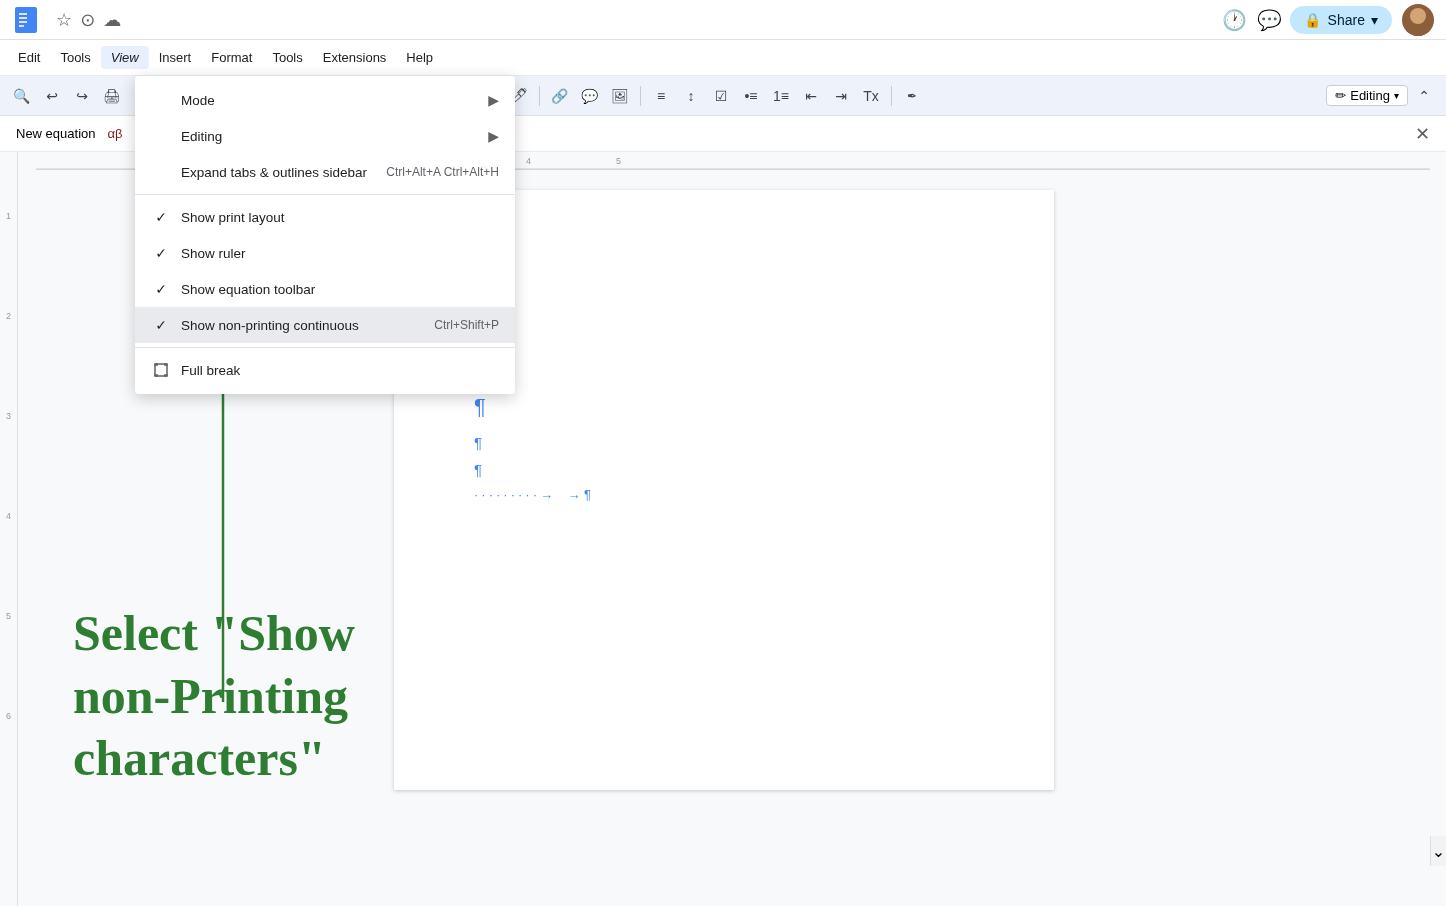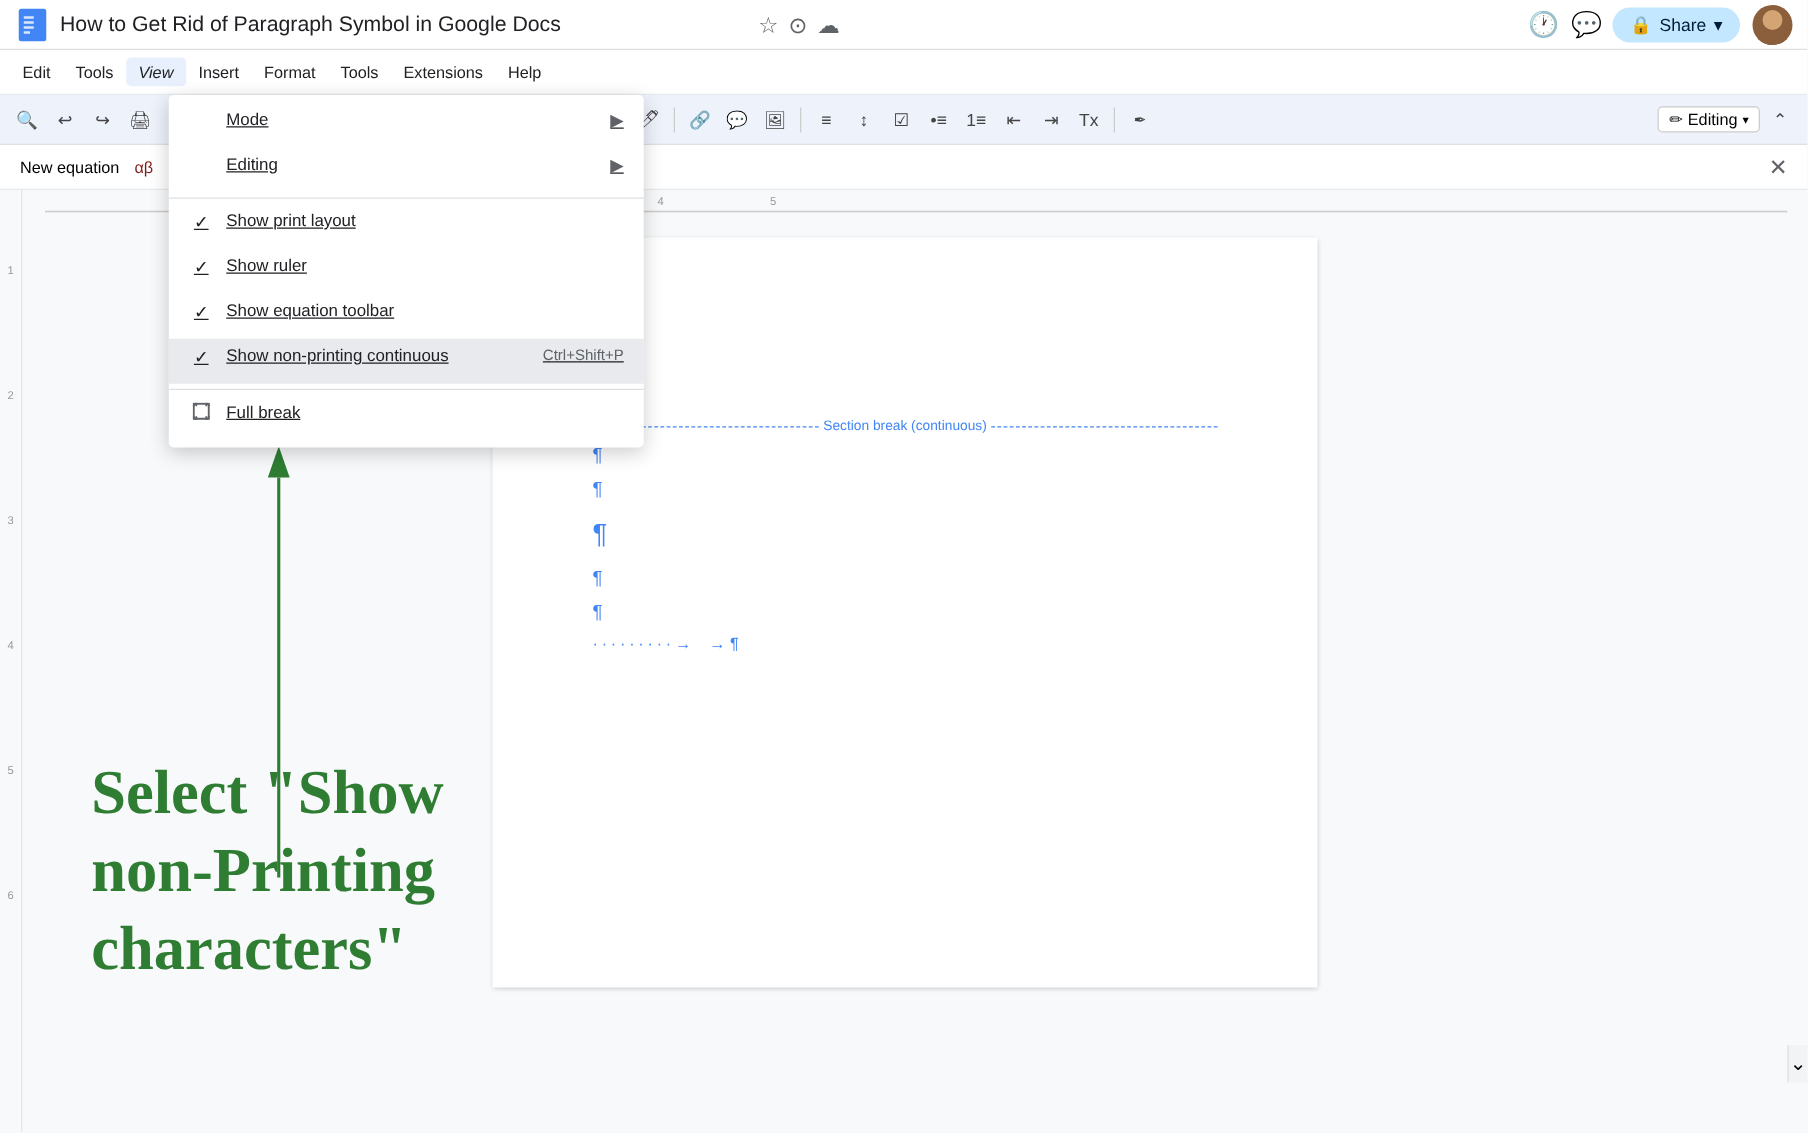--- a/index.html
+++ b/index.html
@@ -155,26 +155,25 @@
       top: 76px;
       left: 135px;
       background: #fff;
       border-radius: 4px;
       box-shadow: 0 4px 16px rgba(0,0,0,0.2);
       min-width: 380px;
       z-index: 100;
       padding: 6px 0;
     }
     .dropdown-item {
-      display: flex; align-items: flex-start;
+      display: flex; align-items: center;
       padding: 6px 16px;
       font-size: 13.5px; color: #202124;
       cursor: pointer;
       min-height: 36px;
-      text-decoration: underline;
     }
     .dropdown-item.highlighted { background: #e8eaed; }
     .dropdown-item .item-icon {
       width: 20px; margin-right: 10px;
       display: flex; align-items: center; justify-content: center;
       color: #5f6368; font-size: 14px;
     }
     .dropdown-item .item-label { flex: 1; }
     .dropdown-item .item-shortcut {
       color: #5f6368; font-size: 12px;
@@ -197,21 +196,20 @@
 
 <div class="title-bar">
 
   <svg width="28" height="28" viewBox="0 0 28 28" style="margin-right:8px">
     <rect width="22" height="26" x="3" y="1" rx="2" fill="#4285f4"></rect>
     <rect width="8" height="2" x="7" y="7" fill="#fff" opacity="0.8"></rect>
     <rect width="8" height="2" x="7" y="11" fill="#fff" opacity="0.8"></rect>
     <rect width="8" height="2" x="7" y="15" fill="#fff" opacity="0.8"></rect>
     <rect width="5" height="2" x="7" y="19" fill="#fff" opacity="0.8"></rect>
   </svg>
-  <span class="doc-title">How to Get Rid of Paragraph Symbol in Google Docs</span>
   <span style="font-size:18px;color:#5f6368;cursor:pointer;margin-left:8px;">☆</span>
   <span style="font-size:18px;color:#5f6368;cursor:pointer;margin-left:8px;">⊙</span>
   <span style="font-size:18px;color:#5f6368;cursor:pointer;margin-left:8px;">☁</span>
 
   <div style="flex:1"></div>
 
   <span style="font-size:20px;color:#5f6368;cursor:pointer;">🕐</span>
   <span style="font-size:20px;color:#5f6368;cursor:pointer;margin-left:10px;">💬</span>
 
   <div class="share-btn">
@@ -322,25 +320,20 @@
         <text x="580" y="12" font-size="9" fill="#999">5</text>
       </svg>
     </div>
 
     <div class="page" style="position:relative;">
 
       <div class="para-mark">¶</div>
       <div class="para-mark">¶</div>
       <div class="para-mark">¶</div>
 
-      <div style="color:#4285f4;font-size:11px;display:flex;align-items:center;gap:4px;margin:4px 0;">
-        <span style="border-top:1px dashed #4285f4;flex:1;display:inline-block;"></span>
-        <span>Section break (continuous)</span>
-        <span style="border-top:1px dashed #4285f4;flex:1;display:inline-block;"></span>
-      </div>
       <div class="para-mark">¶</div>
       <div class="para-mark">¶</div>
 
       <div style="color:#4285f4;font-size:22px;line-height:2;">¶</div>
       <div class="para-mark">¶</div>
       <div class="para-mark">¶</div>
 
       <div style="color:#4285f4;font-size:13px;margin-top:4px;">
         <span style="letter-spacing:3px;">·········</span>→ &nbsp;&nbsp; →  ¶
       </div>
@@ -374,20 +367,25 @@
     <span class="item-label">Mode</span>
     <span class="item-arrow">▶</span>
   </div>
 
   <div class="dropdown-item">
     <span class="item-icon"></span>
     <span class="item-label">Editing</span>
     <span class="item-arrow">▶</span>
   </div>
 
+  <div class="dropdown-item">
+    <span class="item-icon"></span>
+    <span class="item-label">Expand tabs &amp; outlines sidebar</span>
+    <span class="item-shortcut">Ctrl+Alt+A Ctrl+Alt+H</span>
+  </div>
 
   <div class="dropdown-divider"></div>
 
   <div class="dropdown-item">
     <span class="item-icon">
         <span class="checkmark">✓</span>
       </span>
     <span class="item-label">Show print layout</span>
   </div>
 

